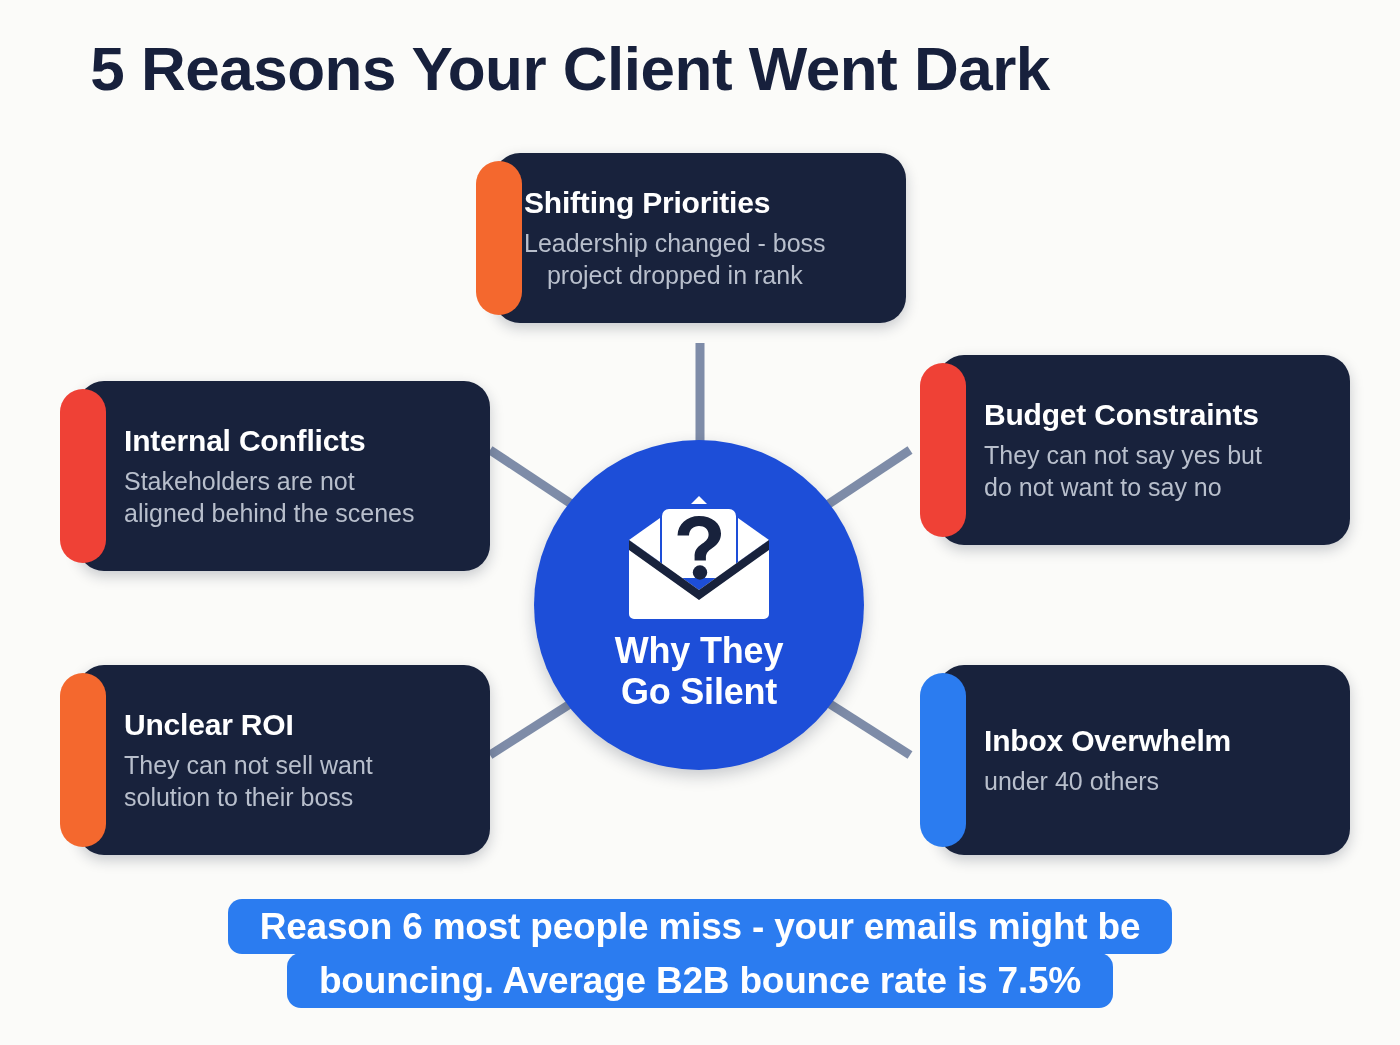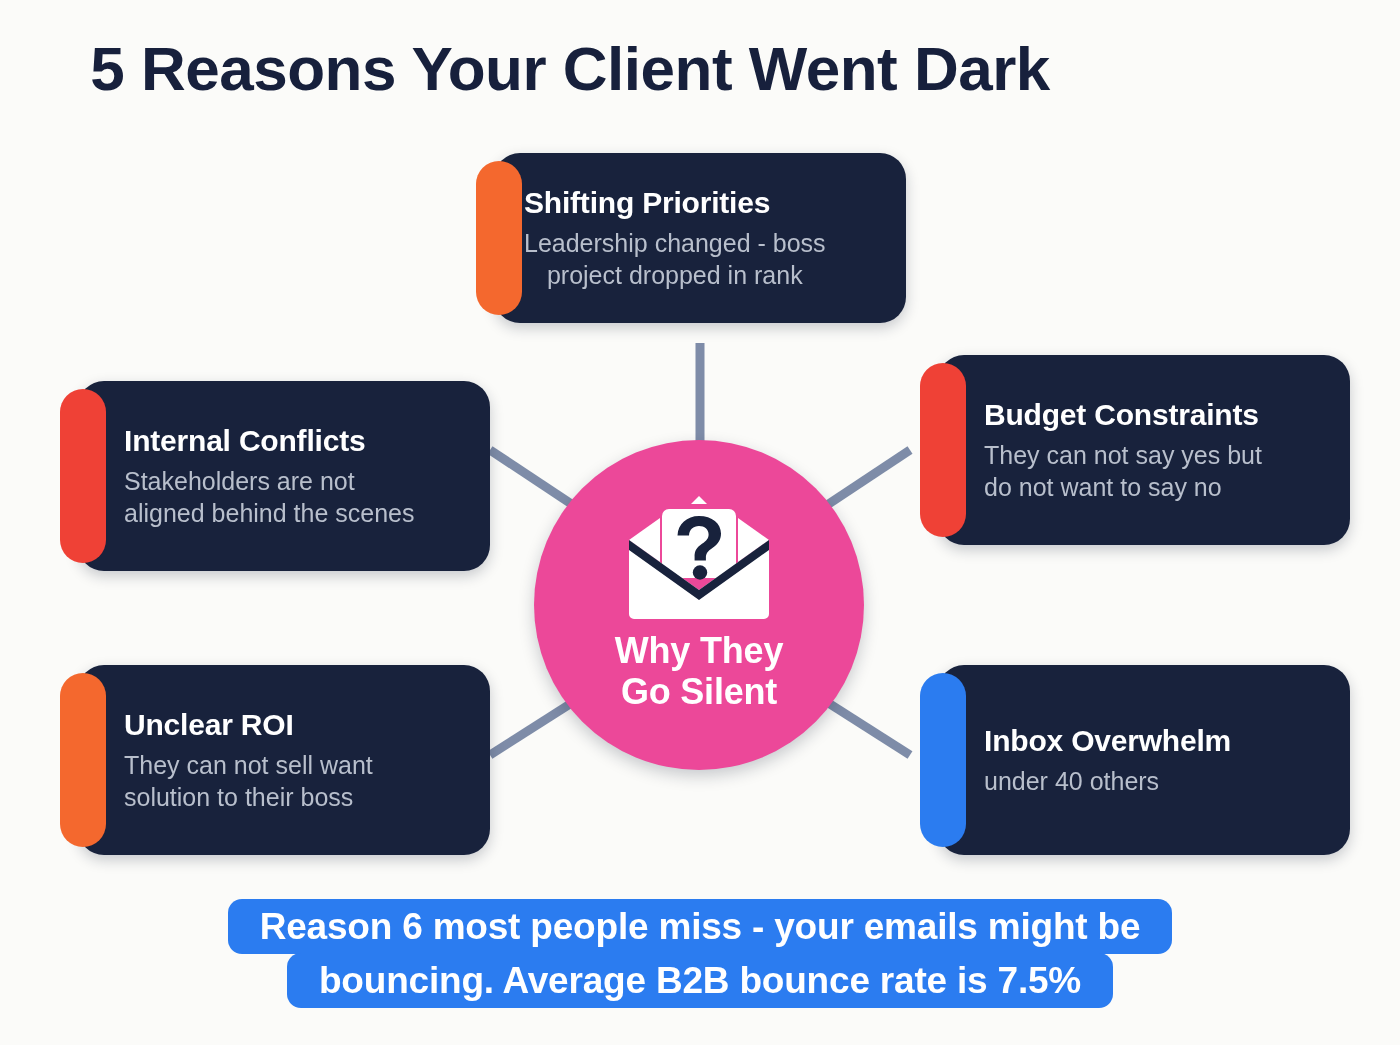--- a/index.html
+++ b/index.html
@@ -102,21 +102,21 @@
   #card-inbox      { left: 938px; top: 665px; }
 
   
   #center-circle {
     position: absolute;
     left: 534px;
     top: 440px;
     width: 330px;
     height: 330px;
     border-radius: 50%;
-    background: #ec4899;
+    background: #1d4ed8;
     z-index: 4;
     display: flex;
     flex-direction: column;
     align-items: center;
     justify-content: center;
     box-shadow: 0 6px 16px rgba(20,28,50,0.22);
   }
   #envelope-icon {
     width: 150px;
     height: 128px;

